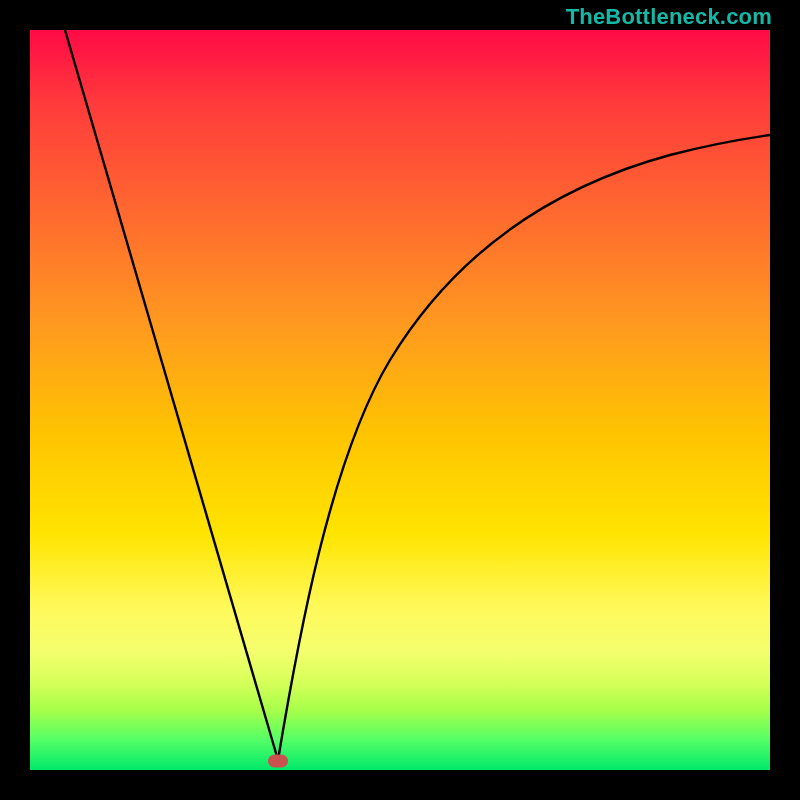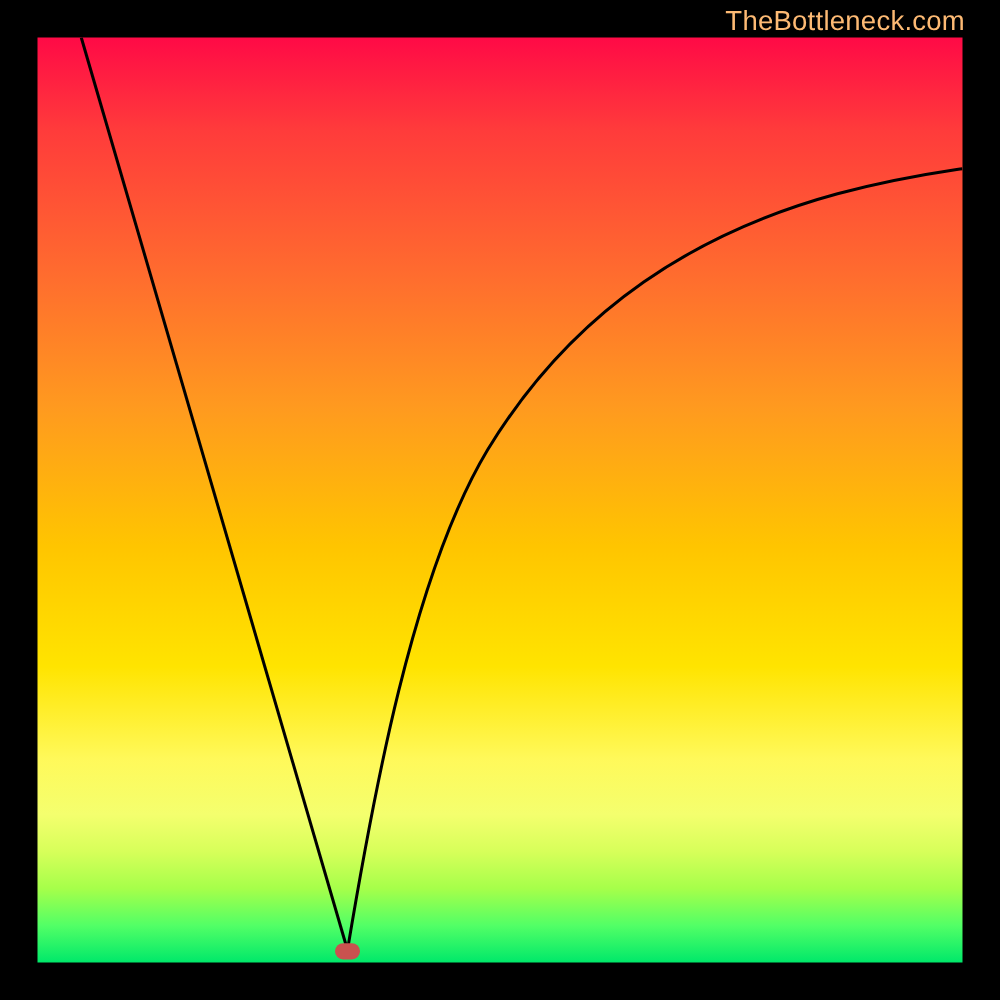--- a/index.html
+++ b/index.html
@@ -35,23 +35,23 @@
       #d7ff5a 88%,
       #a6ff4a 92%,
       #52ff66 96%,
       #00e86a 100%
     );
   }
   .watermark {
     position: absolute;
     top: 4px;
     right: 28px;
-    color: #fdba74;
+    color: #14b8a6;
     font-size: 22px;
-    font-weight: 400;
+    font-weight: 700;
     letter-spacing: 0.2px;
     user-select: none;
   }
   svg.curve {
     position: absolute;
     left: 0;
     top: 0;
     width: 740px;
     height: 740px;
   }

